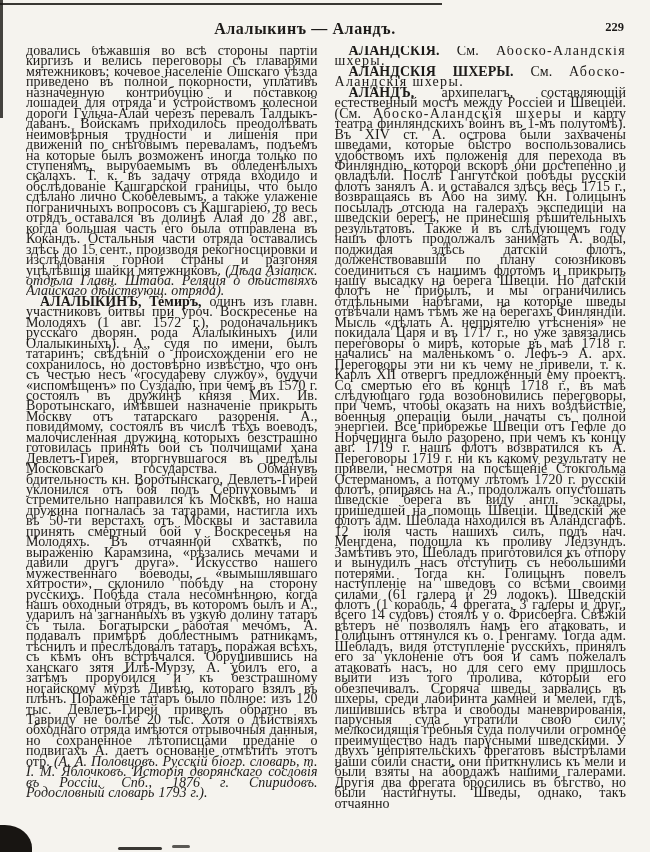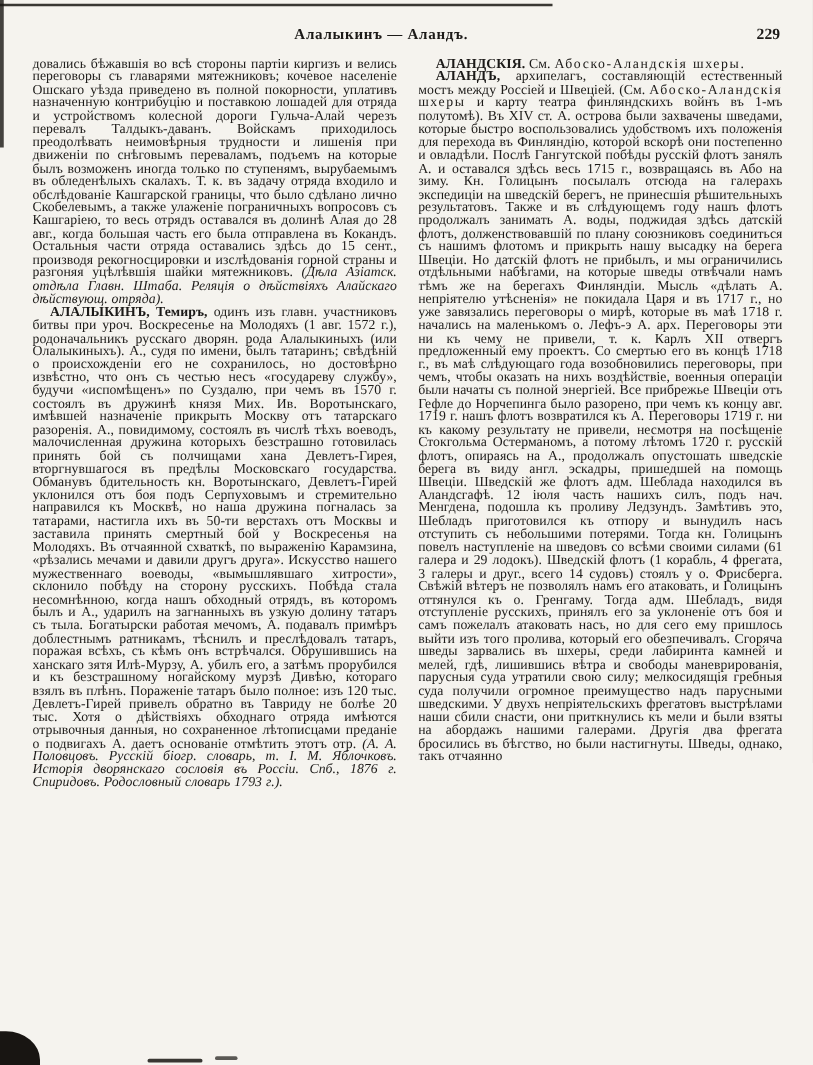--- a/index.html
+++ b/index.html
@@ -15,38 +15,38 @@
     background: #f5f3ee;
     color: #1c1a18;
     overflow: hidden;
   }
   
   .running-head { position: absolute; top: 20px; left: 0; right: 0; height: 16px; }
   .head-title {
     position: absolute; left: 70px; right: 110px;
     text-align: center;
     font-weight: bold;
-    font-size: 12px;
+    font-size: 16px;
     letter-spacing: 0.6px;
   }
   .page-num {
     position: absolute; right: 26px; top: 0;
     font-size: 12.5px; font-weight: bold; text-align: right;
   }
   
   .columns {
     position: absolute;
     top: 46px; left: 26px; right: 24px; bottom: 6px;
     display: flex;
     gap: 17px;
   }
   .col {
     flex: 1 1 0;
     text-align: justify;
-    font-size: 11px;
+    font-size: 14px;
     line-height: 10.45px;
     letter-spacing: 0.05px;
     word-spacing: 0.3px;
     overflow: hidden;
   }
   .para { margin: 0; text-indent: 14px; }
   .para.first { text-indent: 0; }
   .b  { font-weight: bold; }
   .i  { font-style: italic; }
   .sp { letter-spacing: 1.3px; }
@@ -76,17 +76,18 @@
 
   <main class="columns">
 
     <section class="col">
       <p class="para first"><span>довались бѣжавшія во всѣ стороны партіи киргизъ и велись переговоры съ главарями мятежниковъ; кочевое населеніе Ошскаго уѣзда приведено въ полной покорности, уплативъ назначенную контрибуцію и поставкою лошадей для отряда и устройствомъ колесной дороги Гульча-Алай черезъ перевалъ Талдыкъ-даванъ. Войскамъ приходилось преодолѣвать неимовѣрныя трудности и лишенія при движеніи по снѣговымъ переваламъ, подъемъ на которые былъ возможенъ иногда только по ступенямъ, вырубаемымъ въ обледенѣлыхъ скалахъ. Т. к. въ задачу отряда входило и обслѣдованіе Кашгарской границы, что было сдѣлано лично Скобелевымъ, а также улаженіе пограничныхъ вопросовъ съ Кашгаріею, то весь отрядъ оставался въ долинѣ Алая до 28 авг., когда большая часть его была отправлена въ Кокандъ. Остальныя части отряда оставались здѣсь до 15 сент., производя рекогносцировки и изслѣдованія горной страны и разгоняя уцѣлѣвшія шайки мятежниковъ. </span><span class="i">(Дѣла Азіатск. отдѣла Главн. Штаба. Реляція о дѣйствіяхъ Алайскаго дѣйствующ. отряда).</span></p>
       <p class="para"><span class="b">АЛАЛЫКИНЪ, Темиръ,</span><span> одинъ изъ главн. участниковъ битвы при уроч. Воскресенье на Молодяхъ (1 авг. 1572 г.), родоначальникъ русскаго дворян. рода Алалыкиныхъ (или Олалыкиныхъ). А., судя по имени, былъ татаринъ; свѣдѣній о происхожденіи его не сохранилось, но достовѣрно извѣстно, что онъ съ честью несъ «государеву службу», будучи «испомѣщенъ» по Суздалю, при чемъ въ 1570 г. состоялъ въ дружинѣ князя Мих. Ив. Воротынскаго, имѣвшей назначеніе прикрыть Москву отъ татарскаго разоренія. А., повидимому, состоялъ въ числѣ тѣхъ воеводъ, малочисленная дружина которыхъ безстрашно готовилась принять бой съ полчищами хана Девлетъ-Гирея, вторгнувшагося въ предѣлы Московскаго государства. Обманувъ бдительность кн. Воротынскаго, Девлетъ-Гирей уклонился отъ боя подъ Серпуховымъ и стремительно направился къ Москвѣ, но наша дружина погналась за татарами, настигла ихъ въ 50-ти верстахъ отъ Москвы и заставила принять смертный бой у Воскресенья на Молодяхъ. Въ отчаянной схваткѣ, по выраженію Карамзина, «рѣзались мечами и давили другъ друга». Искусство нашего мужественнаго воеводы, «вымышлявшаго хитрости», склонило побѣду на сторону русскихъ. Побѣда стала несомнѣнною, когда нашъ обходный отрядъ, въ которомъ былъ и А., ударилъ на загнанныхъ въ узкую долину татаръ съ тыла. Богатырски работая мечомъ, А. подавалъ примѣръ доблестнымъ ратникамъ, тѣснилъ и преслѣдовалъ татаръ, поражая всѣхъ, съ кѣмъ онъ встрѣчался. Обрушившись на ханскаго зятя Илѣ-Мурзу, А. убилъ его, а затѣмъ прорубился и къ безстрашному ногайскому мурзѣ Дивѣю, котораго взялъ въ плѣнъ. Пораженіе татаръ было полное: изъ 120 тыс. Девлетъ-Гирей привелъ обратно въ Тавриду не болѣе 20 тыс. Хотя о дѣйствіяхъ обходнаго отряда имѣются отрывочныя данныя, но сохраненное лѣтописцами преданіе о подвигахъ А. даетъ основаніе отмѣтить этотъ отр. </span><span class="i">(А. А. Половцовъ. Русскій біогр. словарь, т. I. М. Яблочковъ. Исторія дворянскаго сословія въ Россіи. Спб., 1876 г. Спиридовъ. Родословный словарь 1793 г.).</span></p>
     </section>
 
     <section class="col">
       <p class="para"><span class="b">АЛАНДСКІЯ.</span><span> См. </span><span class="sp">Абоско-Аландскія шхеры</span><span>.</span></p>
+      <p class="para"><span class="b">АЛАНДСКІЯ ШХЕРЫ.</span><span> См. </span><span class="sp">Абоско-Аландскія шхеры</span><span>.</span></p>
       <p class="para"><span class="b">АЛАНДЪ,</span><span> архипелагъ, составляющій естественный мостъ между Россіей и Швеціей. (См. </span><span class="sp">Абоско-Аландскія шхеры</span><span> и карту театра финляндскихъ войнъ въ 1-мъ полутомѣ). Въ XIV ст. А. острова были захвачены шведами, которые быстро воспользовались удобствомъ ихъ положенія для перехода въ Финляндію, которой вскорѣ они постепенно и овладѣли. Послѣ Гангутской побѣды русскій флотъ занялъ А. и оставался здѣсь весь 1715 г., возвращаясь въ Або на зиму. Кн. Голицынъ посылалъ отсюда на галерахъ экспедиціи на шведскій берегъ, не принесшія рѣшительныхъ результатовъ. Также и въ слѣдующемъ году нашъ флотъ продолжалъ занимать А. воды, поджидая здѣсь датскій флотъ, долженствовавшій по плану союзниковъ соединиться съ нашимъ флотомъ и прикрыть нашу высадку на берега Швеціи. Но датскій флотъ не прибылъ, и мы ограничились отдѣльными набѣгами, на которые шведы отвѣчали намъ тѣмъ же на берегахъ Финляндіи. Мысль «дѣлать А. непріятелю утѣсненія» не покидала Царя и въ 1717 г., но уже завязались переговоры о мирѣ, которые въ маѣ 1718 г. начались на маленькомъ о. Лефъ-э А. арх. Переговоры эти ни къ чему не привели, т. к. Карлъ XII отвергъ предложенный ему проектъ. Со смертью его въ концѣ 1718 г., въ маѣ слѣдующаго года возобновились переговоры, при чемъ, чтобы оказать на нихъ воздѣйствіе, военныя операціи были начаты съ полной энергіей. Все прибрежье Швеціи отъ Гефле до Норчепинга было разорено, при чемъ къ концу авг. 1719 г. нашъ флотъ возвратился къ А. Переговоры 1719 г. ни къ какому результату не привели, несмотря на посѣщеніе Стокгольма Остерманомъ, а потому лѣтомъ 1720 г. русскій флотъ, опираясь на А., продолжалъ опустошать шведскіе берега въ виду англ. эскадры, пришедшей на помощь Швеціи. Шведскій же флотъ адм. Шеблада находился въ Аландсгафѣ. 12 іюля часть нашихъ силъ, подъ нач. Менгдена, подошла къ проливу Ледзундъ. Замѣтивъ это, Шебладъ приготовился къ отпору и вынудилъ насъ отступить съ небольшими потерями. Тогда кн. Голицынъ повелъ наступленіе на шведовъ со всѣми своими силами (61 галера и 29 лодокъ). Шведскій флотъ (1 корабль, 4 фрегата, 3 галеры и друг., всего 14 судовъ) стоялъ у о. Фрисберга. Свѣжій вѣтеръ не позволялъ намъ его атаковать, и Голицынъ оттянулся къ о. Гренгаму. Тогда адм. Шебладъ, видя отступленіе русскихъ, принялъ его за уклоненіе отъ боя и самъ пожелалъ атаковать насъ, но для сего ему пришлось выйти изъ того пролива, который его обезпечивалъ. Сгоряча шведы зарвались въ шхеры, среди лабиринта камней и мелей, гдѣ, лишившись вѣтра и свободы маневрированія, парусныя суда утратили свою силу; мелкосидящія гребныя суда получили огромное преимущество надъ парусными шведскими. У двухъ непріятельскихъ фрегатовъ выстрѣлами наши сбили снасти, они приткнулись къ мели и были взяты на абордажъ нашими галерами. Другія два фрегата бросились въ бѣгство, но были настигнуты. Шведы, однако, такъ отчаянно</span></p>
     </section>
 
   </main>
 </div>
 
 </body></html>

